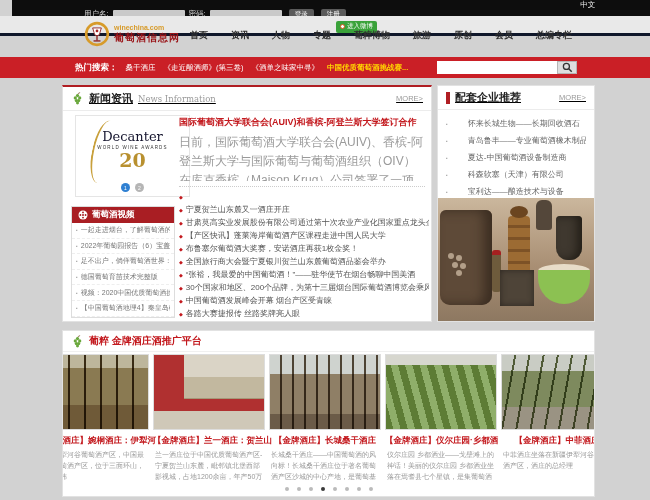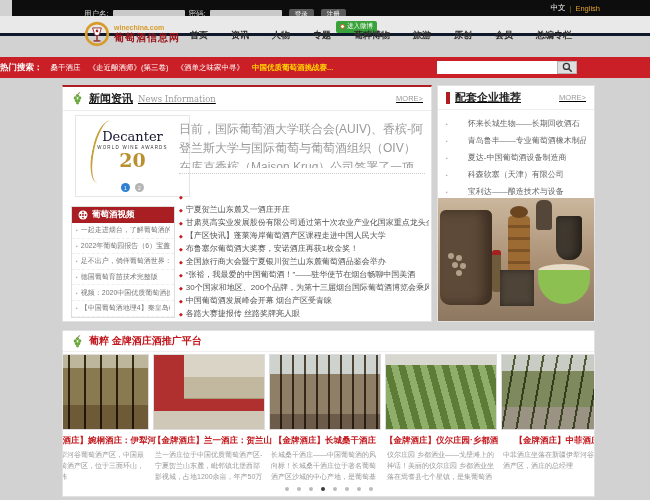--- a/index.html
+++ b/index.html
@@ -5,37 +5,37 @@
   * { margin:0; padding:0; box-sizing:border-box; font-family:"Liberation Sans", sans-serif; }
   html,body { width:650px; height:500px; overflow:hidden; background:#d2d2d2; }
   .page { position:relative; width:650px; height:500px; }
 
   
   .topbar { position:absolute; left:12px; top:0; width:650px; height:28px; background:#0d0d0d; }
   .topbar-inner { display:flex; align-items:center; height:100%; padding-left:72px; gap:4px; }
   .topbar label { color:#d6d6d6; font-size:7.5px; }
   .topbar input { width:72px; height:9px; border:0; background:#c9c9c9; border-radius:1px; font-size:7px; padding:0 2px; }
   .topbar button { margin-left:3px; height:10px; padding:0 6px; border:0; border-radius:2px; background:#5a5a5a; color:#fff; font-size:6.5px; line-height:10px; cursor:pointer; }
-  .lang { position:absolute; right:62px; top:0; height:16px; display:flex; align-items:center; gap:4px; font-size:7.5px; }
+  .lang { position:absolute; right:62px; top:0; height:16px; display:flex; align-items:center; gap:4px; font-size:7.5px;flex-direction:column; }
   .lang a { text-decoration:none; cursor:pointer; }
   .lang .zh { color:#f3f3f3; } .lang .sep { color:#8a6a1a; } .lang .en { color:#dfa22a; }
 
   
   .navbar { position:absolute; left:0; top:16px; width:650px; height:20px; background:#e9e9e9; border-bottom:3px solid #0f172a; }
   .weibo-badge { position:absolute; left:336px; top:5px; background:#3aa23a; color:#fff; font-size:6.5px; padding:1px 4px 1.5px; border-radius:2px; display:flex; align-items:center; gap:2px; cursor:pointer; }
   .weibo-icon { width:5px; height:5px; border-radius:50%; background:#fff; border:1.5px solid #d4581f; display:inline-block; }
   .logo { position:absolute; left:84px; top:5px; display:flex; align-items:center; gap:4px; cursor:pointer; }
   .logo-domain { color:#d79b2a; font-size:7px; font-weight:bold; }
   .logo-name { color:#9a1418; font-size:10px; font-weight:bold; font-family:"DejaVu Serif", serif; letter-spacing:1px; }
   .nav-items { position:absolute; left:190px; top:0; height:38px; display:flex; align-items:center; gap:23px; }
   .nav-item { font-size:9px; font-weight:bold; color:#2e2e2e; text-decoration:none; white-space:nowrap; cursor:pointer; }
 
   
   .hotbar { position:absolute; left:0; top:57px; width:650px; height:21px; background:#ca1f26; }
-  .hotbar-inner { display:flex; align-items:center; height:100%; gap:8px; }
+  .hotbar-inner { display:flex; align-items:center; height:100%; padding-left:75px; gap:8px; }
   .hot-label { color:#fff; font-size:8.5px; font-weight:bold; white-space:nowrap; }
   .hot-link { color:#fff; font-size:7.5px; text-decoration:none; white-space:nowrap; cursor:pointer; }
   .hot-link.hl { color:#ffd400; font-weight:bold; }
   .searchbox { position:absolute; right:73px; top:4px; display:flex; }
   .search-input { width:120px; height:13px; border:0; background:#fff; font-size:7px; padding:0 3px; }
   .search-btn { width:20px; height:13px; border:1px solid #b5b5b5; background:#dedede; display:flex; align-items:center; justify-content:center; cursor:pointer; }
 
   
   .box { position:absolute; background:#fff; border:1px solid #e2e2e2; }
   .news-box { left:62px; top:85px; width:370px; height:237px; border-top:2px solid #b01e23; }
@@ -217,20 +217,21 @@
       <div class="dec-tag">WORLD WINE AWARDS</div>
       <div class="dec-20">20</div>
       <div class="cdots">
 
       <span class="cdot hl">1</span>
           <span class="cdot">2</span>
         </div>
     </div>
 
     <div class="feature">
+      <div class="feature-title">国际葡萄酒大学联合会(AUIV)和香槟-阿登兰斯大学签订合作</div>
       <div class="feature-body">日前，国际葡萄酒大学联合会(AUIV)、香槟-阿登兰斯大学与国际葡萄与葡萄酒组织（OIV）在库克香槟（Maison Krug）公司签署了一项三方协议，旨在加强葡萄和葡萄酒法律方面的综合能力，为了加强和拓展葡萄酒和烈酒法方面的培训，参与方承诺将在下面同</div>
       <div class="dotted"></div>
     </div>
 
     <div class="news-list">
 
         <div class="news-row">
           <span class="b">◆</span>
         </div>
 

